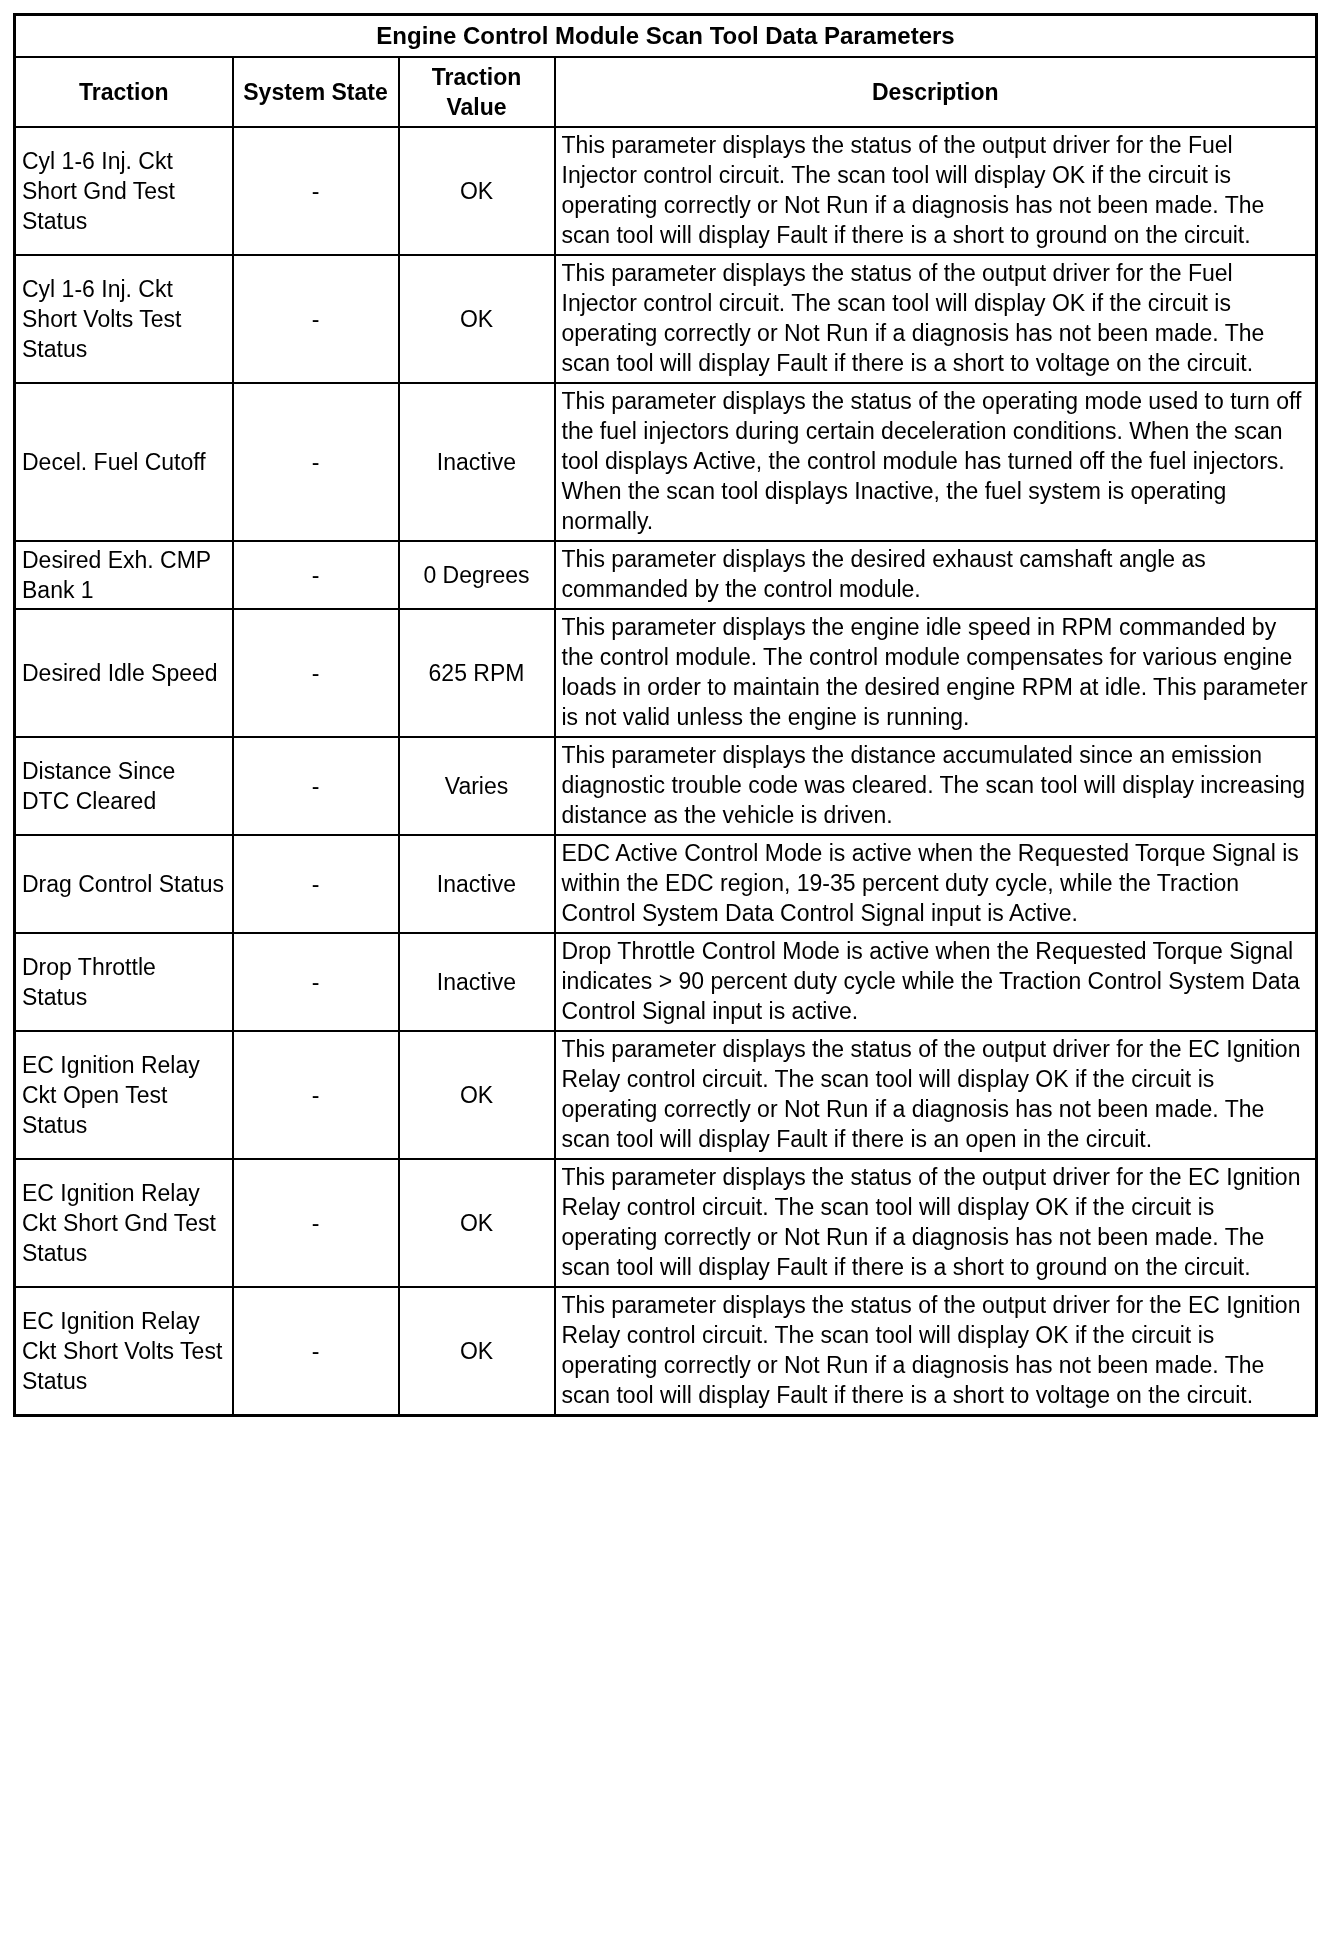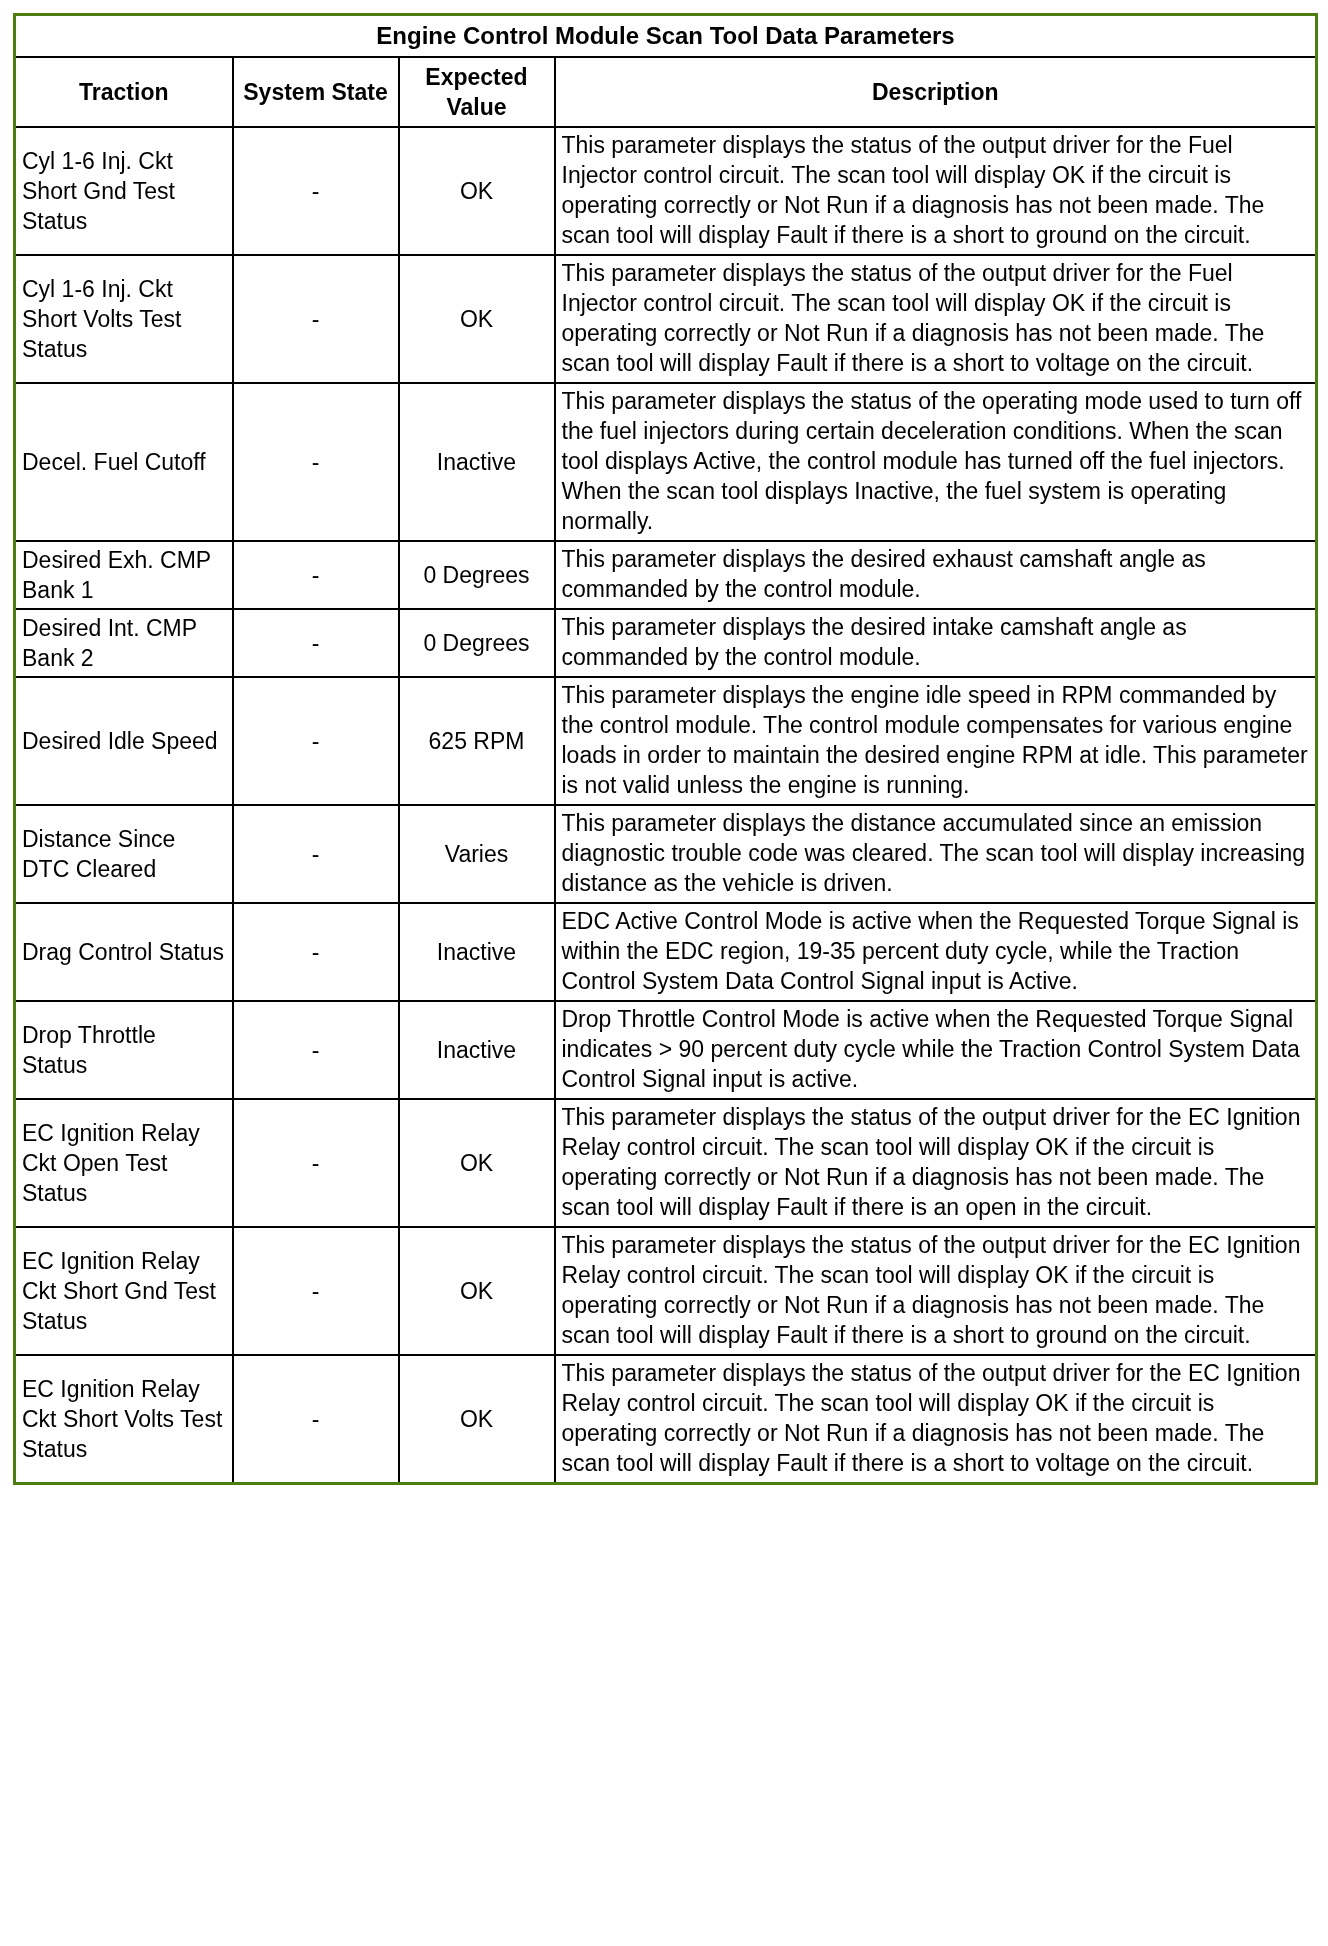--- a/index.html
+++ b/index.html
@@ -11,21 +11,21 @@
   }
   .page {
     width: 1328px;
     box-sizing: border-box;
     padding: 13px;
   }
   table.scan-table {
     border-collapse: collapse;
     table-layout: fixed;
     width: 1302px;
-    border: 3px solid #4d7c0f;
+    border: 3px solid #000000;
   }
   table.scan-table th,
   table.scan-table td {
     border: 2px solid #000;
     overflow: hidden;
   }
   .title-cell {
     text-align: center;
     font-weight: bold;
     font-size: 24px;
@@ -73,21 +73,21 @@
       <col style="width:156px">
       <col style="width:762px">
     </colgroup>
     <thead>
       <tr>
         <td class="title-cell" colspan="4">Engine Control Module Scan Tool Data Parameters</td>
       </tr>
       <tr>
         <th>Traction</th>
         <th>System State</th>
-        <th>Expected Value</th>
+        <th>Traction Value</th>
         <th>Description</th>
       </tr>
     </thead>
     <tbody>
         <tr>
           <td class="parameter-cell">Cyl 1-6 Inj. Ckt Short Gnd Test Status</td>
           <td class="system-state-cell">-</td>
           <td class="expected-value-cell">OK</td>
           <td class="description-cell">This parameter displays the status of the output driver for the Fuel Injector control circuit. The scan tool will display OK if the circuit is operating correctly or Not Run if a diagnosis has not been made. The scan tool will display Fault if there is a short to ground on the circuit.</td>
         </tr>
@@ -101,26 +101,20 @@
           <td class="parameter-cell">Decel. Fuel Cutoff</td>
           <td class="system-state-cell">-</td>
           <td class="expected-value-cell">Inactive</td>
           <td class="description-cell">This parameter displays the status of the operating mode used to turn off the fuel injectors during certain deceleration conditions. When the scan tool displays Active, the control module has turned off the fuel injectors. When the scan tool displays Inactive, the fuel system is operating normally.</td>
         </tr>
         <tr>
           <td class="parameter-cell">Desired Exh. CMP Bank 1</td>
           <td class="system-state-cell">-</td>
           <td class="expected-value-cell">0 Degrees</td>
           <td class="description-cell">This parameter displays the desired exhaust camshaft angle as commanded by the control module.</td>
-        </tr>
-        <tr>
-          <td class="parameter-cell">Desired Int. CMP Bank 2</td>
-          <td class="system-state-cell">-</td>
-          <td class="expected-value-cell">0 Degrees</td>
-          <td class="description-cell">This parameter displays the desired intake camshaft angle as commanded by the control module.</td>
         </tr>
         <tr>
           <td class="parameter-cell">Desired Idle Speed</td>
           <td class="system-state-cell">-</td>
           <td class="expected-value-cell">625 RPM</td>
           <td class="description-cell">This parameter displays the engine idle speed in RPM commanded by the control module. The control module compensates for various engine loads in order to maintain the desired engine RPM at idle. This parameter is not valid unless the engine is running.</td>
         </tr>
         <tr>
           <td class="parameter-cell">Distance Since DTC Cleared</td>
           <td class="system-state-cell">-</td>

